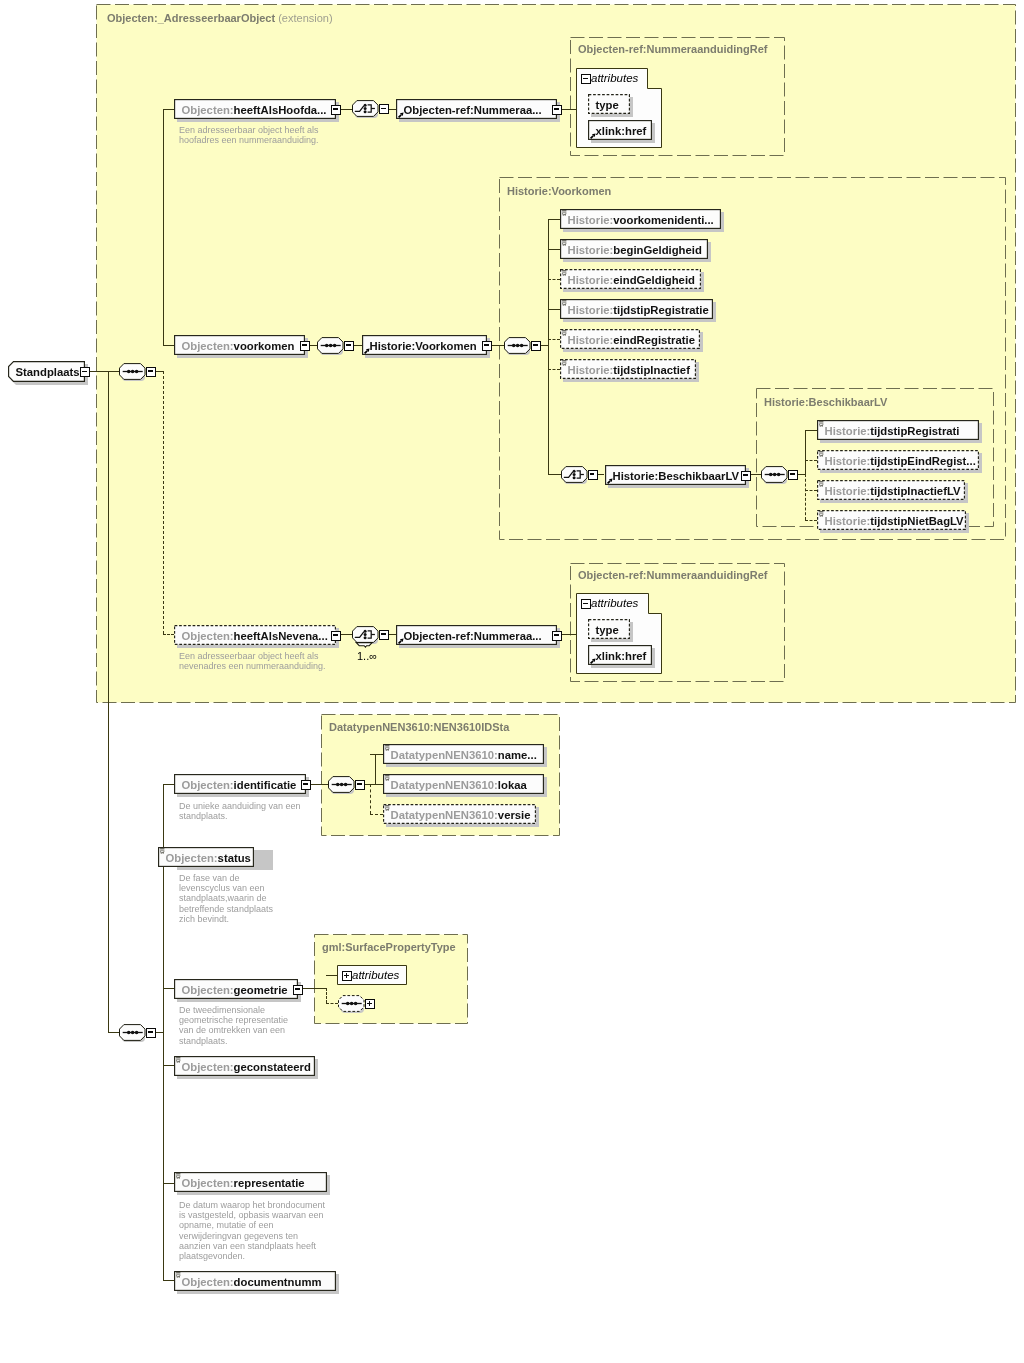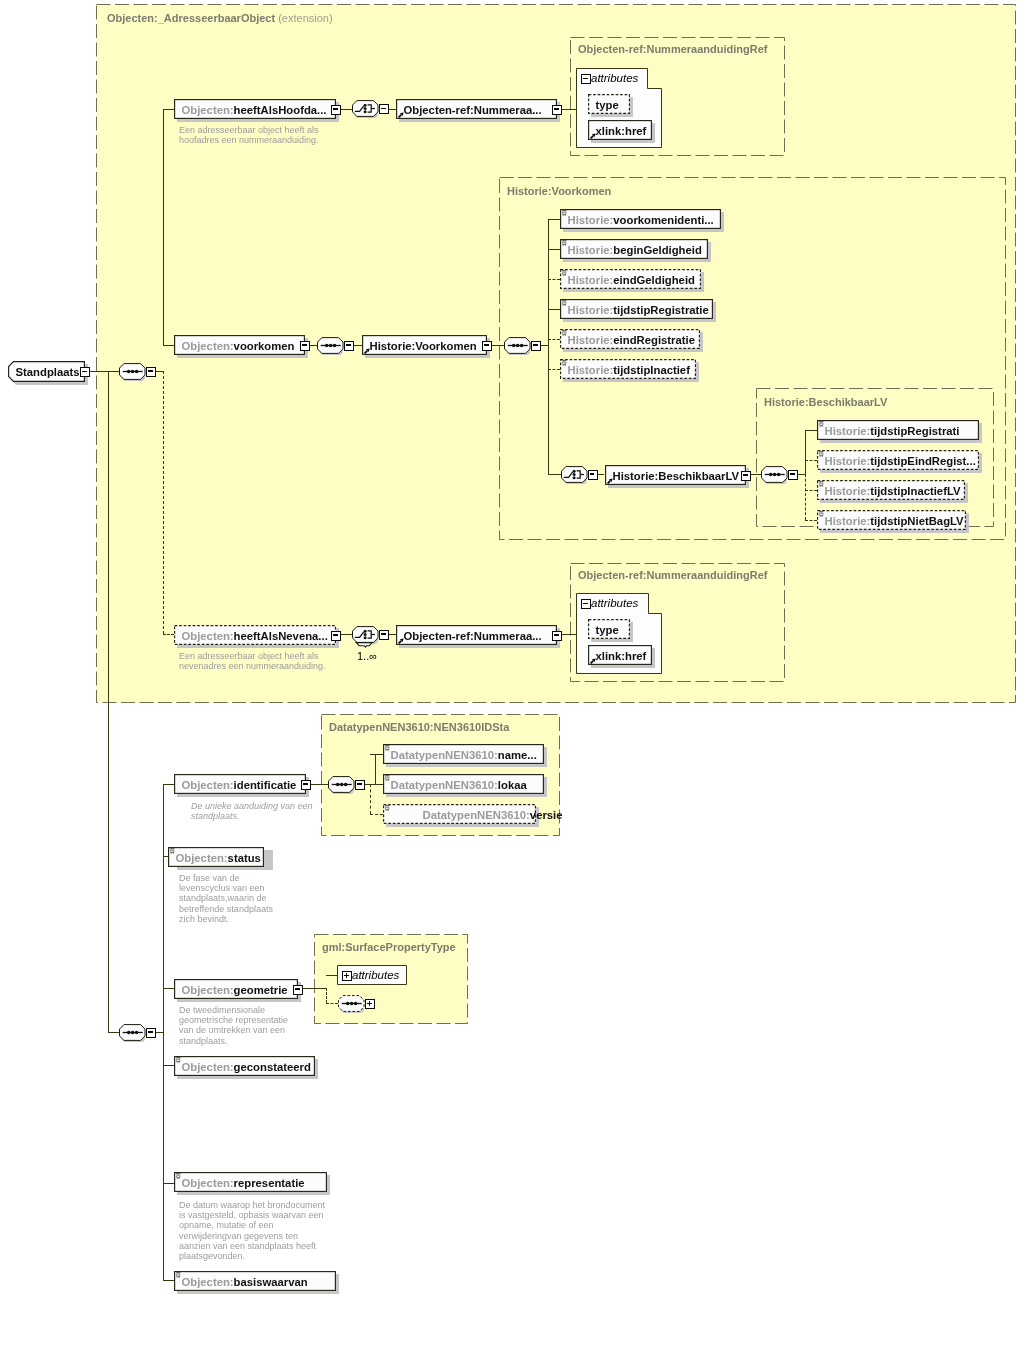--- a/index.html
+++ b/index.html
@@ -460,24 +460,24 @@
     <div class="eshadow" style="left: 386px; top: 807px; width: 153px; height: 20px;"></div>
     <div class="ebox" style="left: 383px; top: 804px; width: 153px; height: 20px;">
       <svg width="153" height="20" viewBox="0 0 153 20" style="position: absolute; left: 0px; top: 0px; overflow: visible;">
         <rect x="0.6" y="0.6" width="151.8" height="18.8" fill="#fcfcfc" stroke="#232318" stroke-width="1.15" stroke-dasharray="2.7,1.8"></rect>
       </svg>
       <svg class="cmark" width="5" height="6" viewBox="0 0 5 6">
         <rect x="0.1" y="0" width="4.3" height="1.05" fill="#6a6a62"></rect>
         <rect x="0.1" y="1.55" width="4.3" height="1.05" fill="#6a6a62"></rect>
         <path d="M0.5 3.1 L1.3 5.5 L2.25 3.9 L3.2 5.5 L4.0 3.1" fill="none" stroke="#6a6a62" stroke-width="0.95"></path>
       </svg>
-      <div class="etxt" style="height: 22px; line-height: 22.2px; margin-left: 32px;"><span class="pfx">DatatypenNEN3610:</span><span class="nm">versie</span></div>
+      <div class="etxt" style="height: 22px; line-height: 22.2px;"><span class="pfx">DatatypenNEN3610:</span><span class="nm">versie</span></div>
     </div>
     <div class="eshadow" style="left: 177px; top: 850px; width: 96px; height: 20px;"></div>
-    <div class="ebox" style="left: 168px; top: 847px; width: 96px; height: 20px; border-radius: 7px;">
+    <div class="ebox" style="left: 158px; top: 847px; width: 96px; height: 20px; border-radius: 7px;">
       <svg width="96" height="20" viewBox="0 0 96 20" style="position: absolute; left: 0px; top: 0px; overflow: visible;">
         <rect x="0.6" y="0.6" width="94.8" height="18.8" fill="#fcfcfc" stroke="#232318" stroke-width="1.15"></rect>
       </svg>
       <svg class="cmark" width="5" height="6" viewBox="0 0 5 6">
         <rect x="0.1" y="0" width="4.3" height="1.05" fill="#6a6a62"></rect>
         <rect x="0.1" y="1.55" width="4.3" height="1.05" fill="#6a6a62"></rect>
         <path d="M0.5 3.1 L1.3 5.5 L2.25 3.9 L3.2 5.5 L4.0 3.1" fill="none" stroke="#6a6a62" stroke-width="0.95"></path>
       </svg>
       <div class="etxt" style="height: 20px; line-height: 22.2px;"><span class="pfx">Objecten:</span><span class="nm">status</span></div>
     </div>
@@ -518,21 +518,21 @@
     <div class="eshadow" style="left: 177px; top: 1274px; width: 162px; height: 20px;"></div>
     <div class="ebox" style="left: 174px; top: 1271px; width: 162px; height: 20px;">
       <svg width="162" height="20" viewBox="0 0 162 20" style="position: absolute; left: 0px; top: 0px; overflow: visible;">
         <rect x="0.6" y="0.6" width="160.8" height="18.8" fill="#fcfcfc" stroke="#232318" stroke-width="1.15"></rect>
       </svg>
       <svg class="cmark" width="5" height="6" viewBox="0 0 5 6">
         <rect x="0.1" y="0" width="4.3" height="1.05" fill="#6a6a62"></rect>
         <rect x="0.1" y="1.55" width="4.3" height="1.05" fill="#6a6a62"></rect>
         <path d="M0.5 3.1 L1.3 5.5 L2.25 3.9 L3.2 5.5 L4.0 3.1" fill="none" stroke="#6a6a62" stroke-width="0.95"></path>
       </svg>
-      <div class="etxt" style="height: 20px; line-height: 22.2px;"><span class="pfx">Objecten:</span><span class="nm">basiswaarvan</span></div>
+      <div class="etxt" style="height: 20px; line-height: 22.2px;"><span class="pfx">Objecten:</span><span class="nm">documentnumm</span></div>
     </div>
     <div class="card" style="left: 357px; top: 651px;">1..∞</div>
     <div class="eshadow" style="left: 122px; top: 366.5px; width: 23px; height: 14px; border-radius: 4px;"></div>
     <div class="comp" style="left: 119px; top: 362.5px;"><svg width="27" height="17" viewBox="0 0 27 17">
         <path d="M4.9 0.6 L21.5 0.6 L26.0 5.1 L26.0 11.9 L21.5 16.4 L4.9 16.4 L0.5 11.9 L0.5 5.1 Z" fill="#fcfcfc" stroke="#1a1a0e" stroke-width="1.0"></path>
         <line x1="3.7" y1="8.5" x2="23.7" y2="8.5" stroke="#111" stroke-width="1.3"></line>
         <circle cx="9.7" cy="8.5" r="1.75" fill="#111"></circle>
         <circle cx="13.6" cy="8.5" r="1.75" fill="#111"></circle>
         <circle cx="17.6" cy="8.5" r="1.75" fill="#111"></circle>
       </svg></div>
@@ -643,21 +643,21 @@
         <circle cx="17.6" cy="8.5" r="1.75" fill="#111"></circle>
       </svg></div>
     <div class="tg" style="left: 365px; top: 999px;">
       <div class="h"></div>
       <div class="v"></div>
     </div>
     <div class="desc" style="left: 179px; top: 125px;">Een adresseerbaar object heeft als
 hoofadres een nummeraanduiding.</div>
     <div class="desc" style="left: 179px; top: 651px;">Een adresseerbaar object heeft als
 nevenadres een nummeraanduiding.</div>
-    <div class="desc" style="left: 191px; top: 801px; font-style: italic;">De unieke aanduiding van een
+    <div class="desc" style="left: 179px; top: 801px;">De unieke aanduiding van een
 standplaats.</div>
     <div class="desc" style="left: 179px; top: 873px;">De fase van de
 levenscyclus van een
 standplaats,waarin de
 betreffende standplaats
 zich bevindt.</div>
     <div class="desc" style="left: 179px; top: 1005px;">De tweedimensionale
 geometrische representatie
 van de omtrekken van een
 standplaats.</div>

